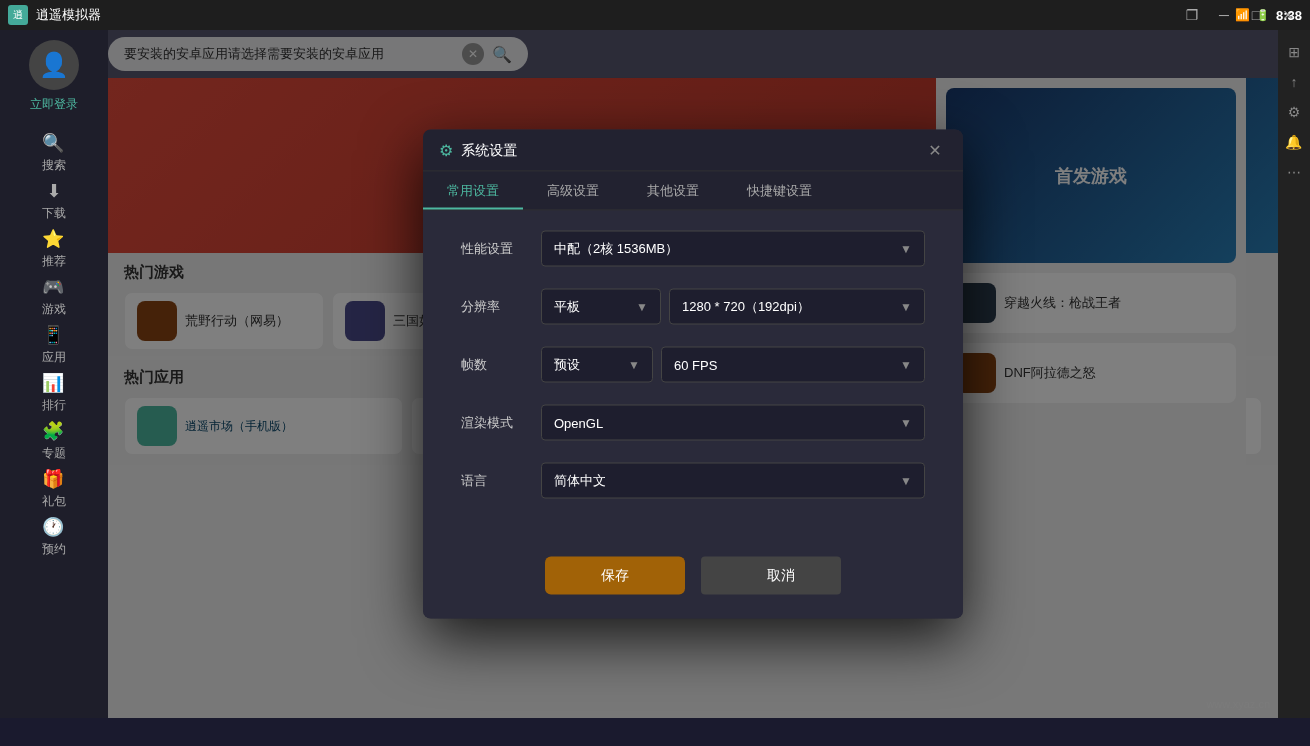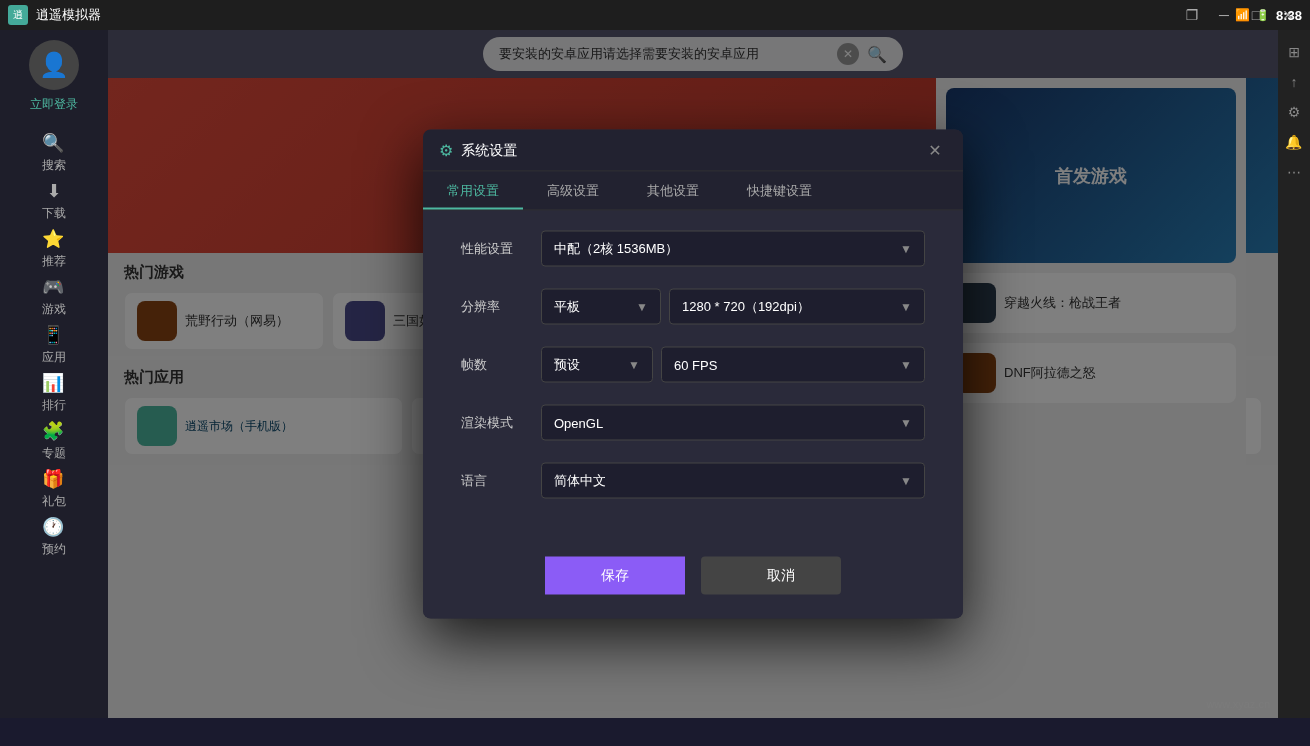--- a/index.html
+++ b/index.html
@@ -76,21 +76,20 @@
       position: relative;
       overflow: hidden;
     }
 
     
     .top-bar {
       height: 48px;
       background: rgba(0,0,0,0.6);
       display: flex;
       align-items: center;
-      justify-content: center;
       position: relative;
       font-family: Liberation Serif, serif;
     }
     .search-box {
       background: rgba(255,255,255,0.9);
       border-radius: 20px;
       padding: 6px 16px;
       display: flex;
       align-items: center;
       width: 420px;
@@ -299,22 +298,22 @@
     
     .dialog-footer {
       display: flex;
       justify-content: center;
       gap: 16px;
       padding: 16px 30px 24px;
       background: #2a2a3a;
     }
     .btn-save {
       width: 140px; height: 38px;
-      background: #8b5cf6;
-      border: none; border-radius: 0;
+      background: #a16207;
+      border: none; border-radius: 6px;
       color: #fff; font-size: 14px; cursor: pointer;
     }
     .btn-cancel {
       width: 140px; height: 38px;
       background: #444;
       border: none; border-radius: 4px;
       color: #fff; font-size: 14px; cursor: pointer; padding-left: 20px;
     }
 
     

